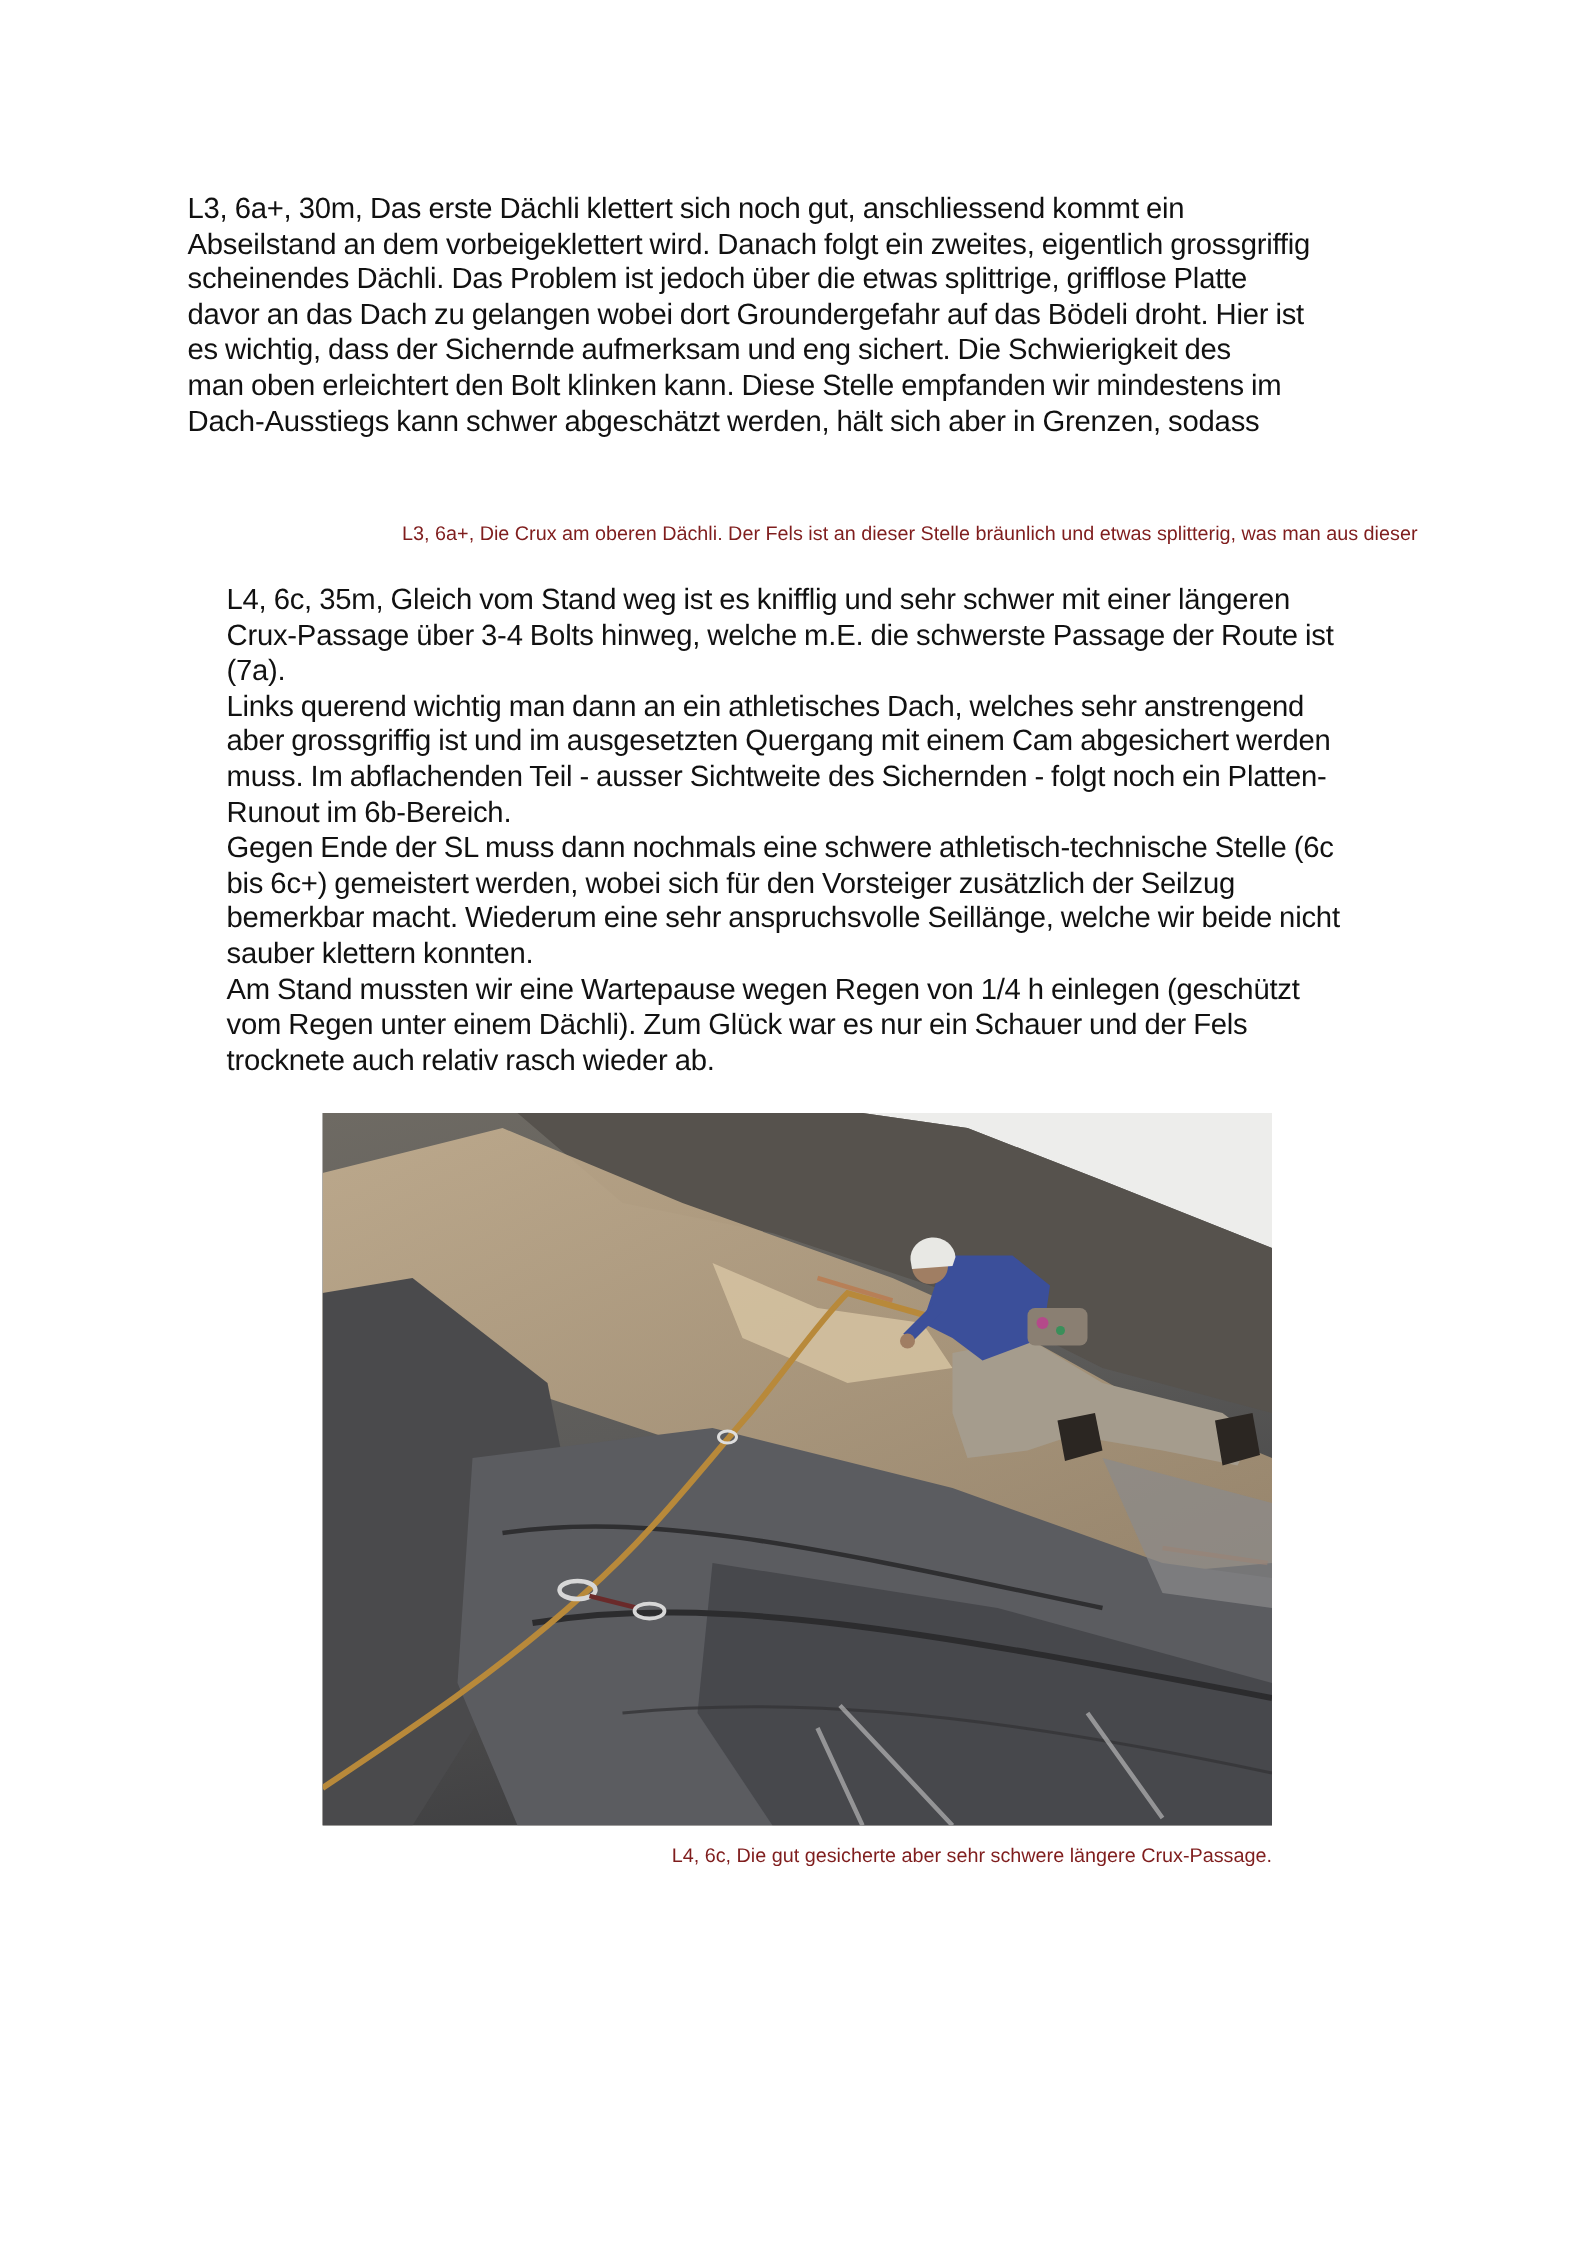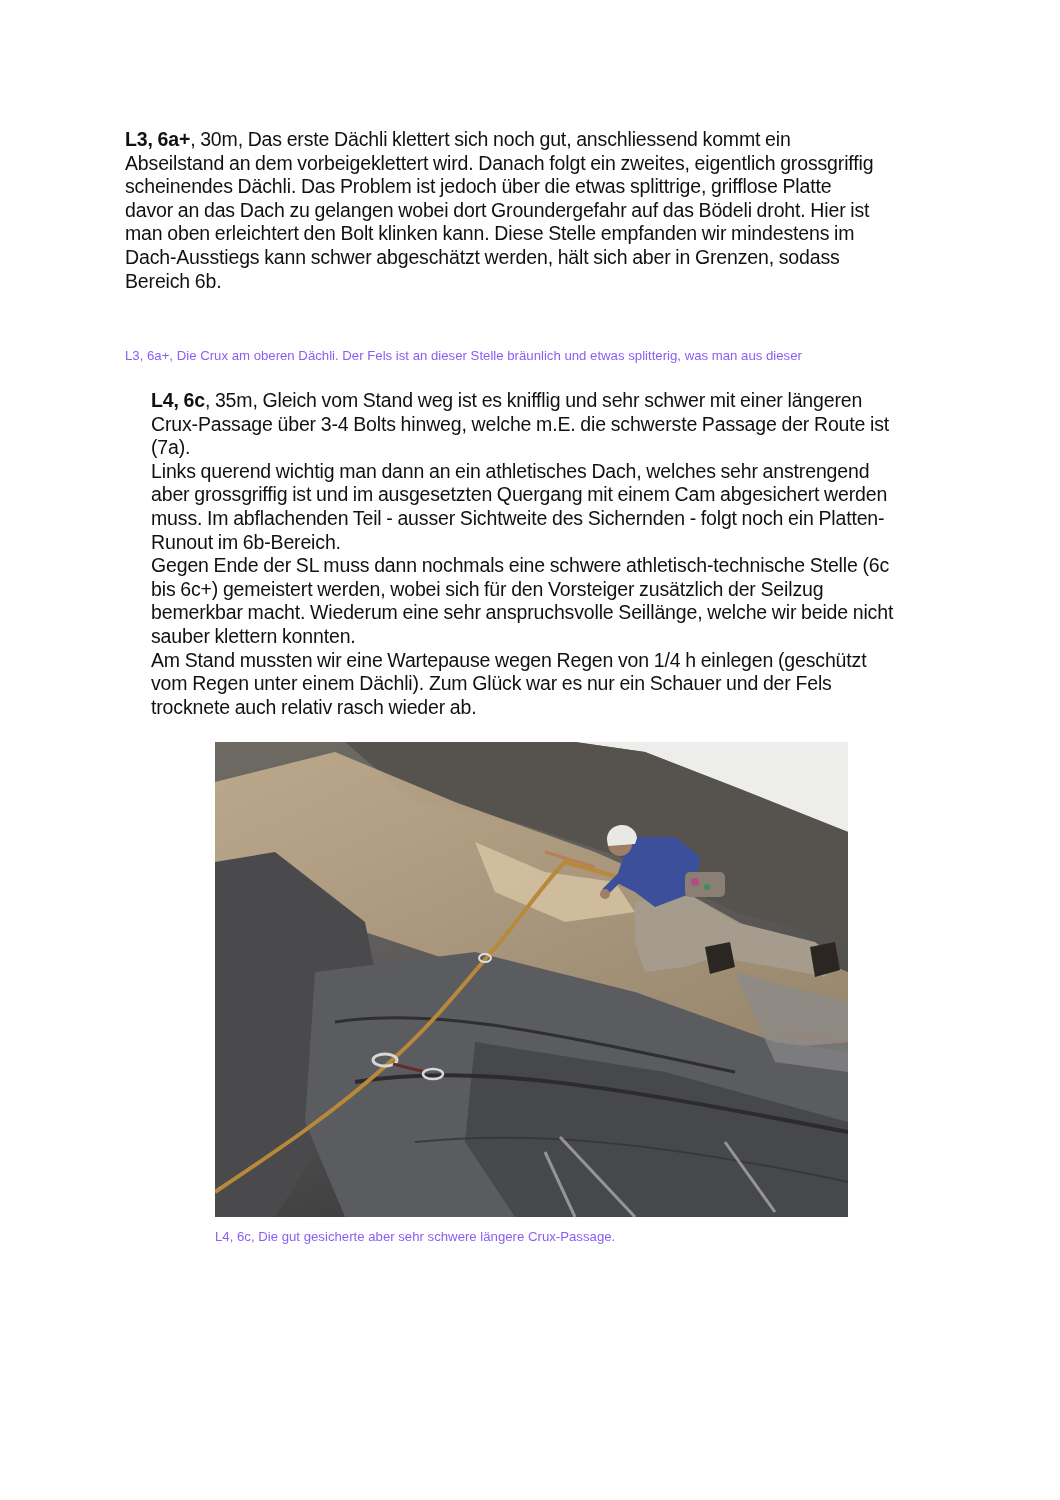--- a/index.html
+++ b/index.html
@@ -1,39 +1,39 @@
 <!DOCTYPE html>
 <html><head>
   <meta charset="utf-8">
   <style>
     html, body { margin: 0; padding: 0; background: #ffffff; }
     body { width: 1060px; height: 1500px; position: relative; overflow: hidden;
            font-family: "Liberation Sans", sans-serif; color: #111111; }
     .page { position: absolute; left: 0; top: 0; width: 1060px; height: 1500px; background: #fff; }
     .para { position: absolute; left: 125px; width: 820px; font-size: 19.5px; line-height: 23.6px;
             letter-spacing: -0.15px; word-spacing: -0.5px; }
-    .para b { font-weight: bold; }
+    .para b { font-weight: normal; }
     .line { display: block; white-space: nowrap; }
-    .caption { position: absolute; font-size: 13.2px; line-height: 17.5px; text-align: left; color: #8b5cf6; }
+    .caption { position: absolute; font-size: 13.2px; line-height: 17.5px; text-align: right; color: #7f1d1d; }
     .photo { position: absolute; left: 215px; top: 742px; width: 633px; height: 475px; overflow: hidden; background: #6f6c68; }
     .photo svg { display: block; }
   </style>
 </head>
 <body>
 
 <div class="page">
 
   <div class="para" style="top:128px;">
     <span class="line"><b>L3, 6a+</b><span>, 30m, Das erste Dächli klettert sich noch gut, anschliessend kommt ein</span></span>
     <span class="line">Abseilstand an dem vorbeigeklettert wird. Danach folgt ein zweites, eigentlich grossgriffig</span>
     <span class="line">scheinendes Dächli. Das Problem ist jedoch über die etwas splittrige, grifflose Platte</span>
     <span class="line">davor an das Dach zu gelangen wobei dort Groundergefahr auf das Bödeli droht. Hier ist</span>
+    <span class="line">es wichtig, dass der Sichernde aufmerksam und eng sichert. Die Schwierigkeit des</span>
     <span class="line">man oben erleichtert den Bolt klinken kann. Diese Stelle empfanden wir mindestens im</span>
     <span class="line">Dach-Ausstiegs kann schwer abgeschätzt werden, hält sich aber in Grenzen, sodass</span>
-    <span class="line">Bereich 6b.</span>
   </div>
 
   <div class="caption" style="left:125px; top:347px; width:820px;">
     <span class="line">L3, 6a+, Die Crux am oberen Dächli. Der Fels ist an dieser Stelle bräunlich und etwas splitterig, was man aus dieser</span>
   </div>
 
   <div class="para" style="top:389px;margin-left:26px;">
     <span class="line"><b>L4, 6c</b><span>, 35m, Gleich vom Stand weg ist es knifflig und sehr schwer mit einer längeren</span></span>
     <span class="line">Crux-Passage über 3-4 Bolts hinweg, welche m.E. die schwerste Passage der Route ist</span>
     <span class="line">(7a).</span>

